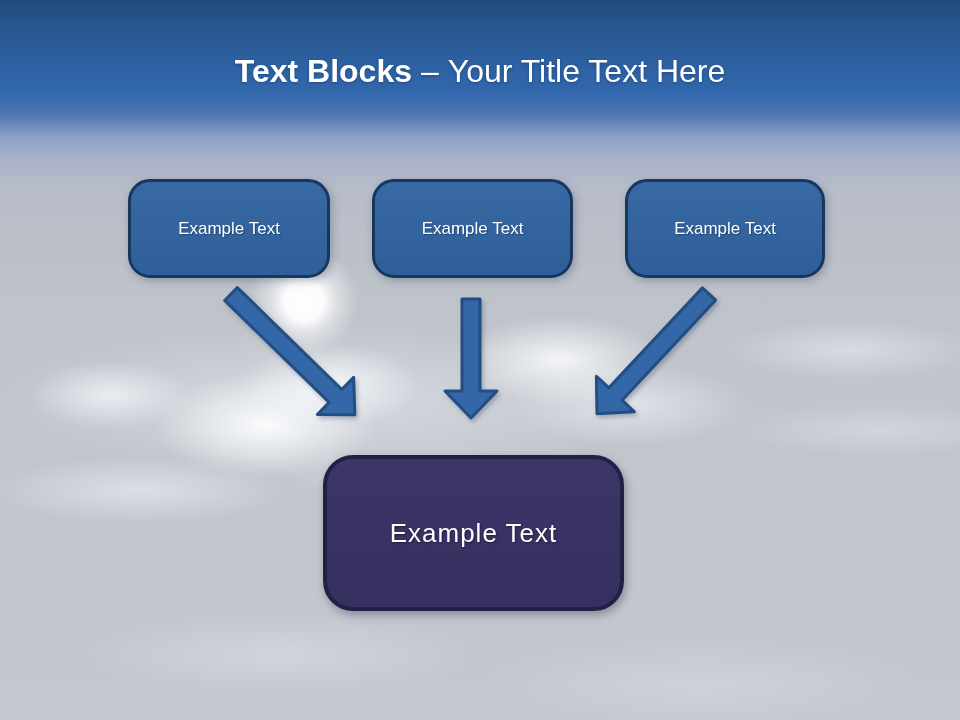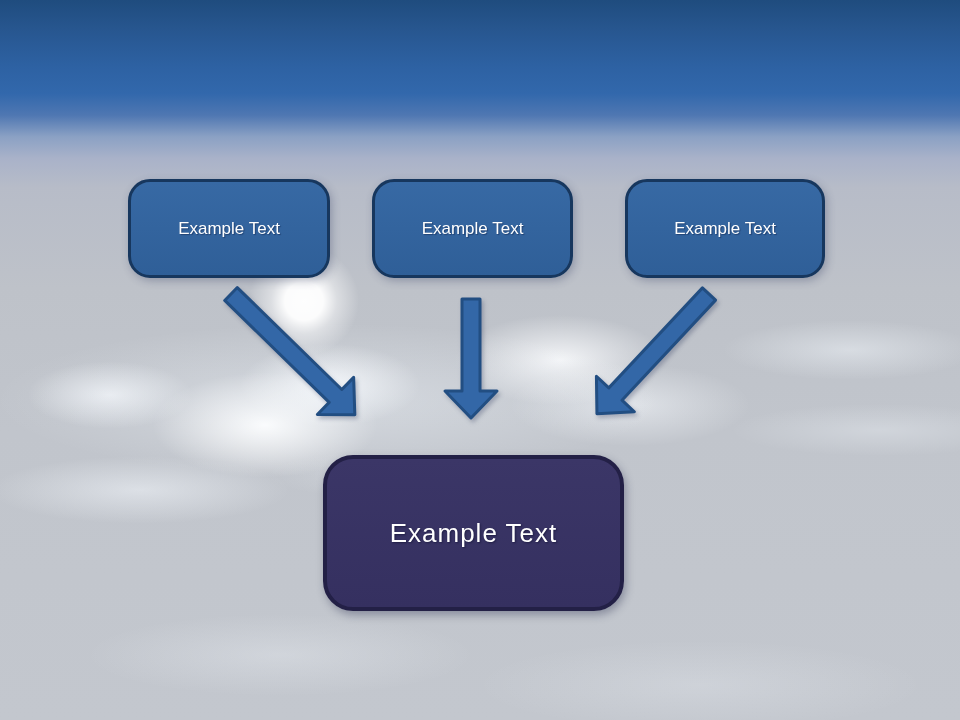--- a/index.html
+++ b/index.html
@@ -101,20 +101,23 @@
     pointer-events: none;
   }
 </style>
 </head>
 <body>
 
 <div class="slide">
 
   <div class="clouds"></div>
 
+  <div class="title">
+    <span class="emph">Text Blocks</span><span class="sep">–</span><span class="rest">Your Title Text Here</span>
+  </div>
 
   <svg class="arrows-overlay" viewBox="0 0 960 720">
     <g fill="#3367a7" stroke="#224e82" stroke-width="3" stroke-linejoin="round">
       <polygon points="222,294 240,294 240,440 257,440 231,467 205,440 222,440" transform="rotate(-45.7 231 294)"></polygon>
       <polygon points="462,299 480,299 480,391 497,391 471,418 445,391 462,391"></polygon>
       <polygon points="700,294 718,294 718,431 735,431 709,458 683,431 700,431" transform="rotate(43.1 709 294)"></polygon>
     </g>
   </svg>
 
   <div class="block block-1">

